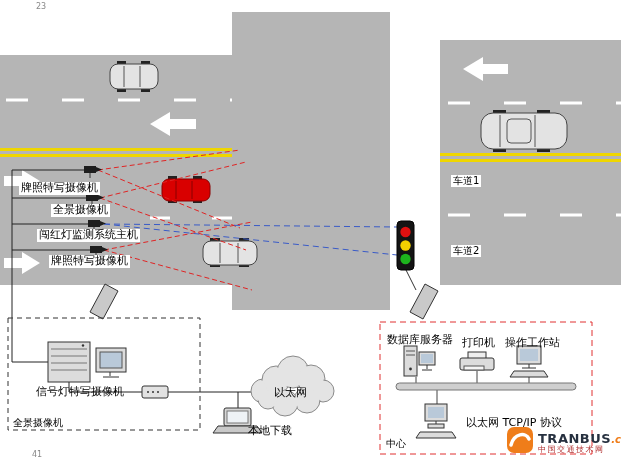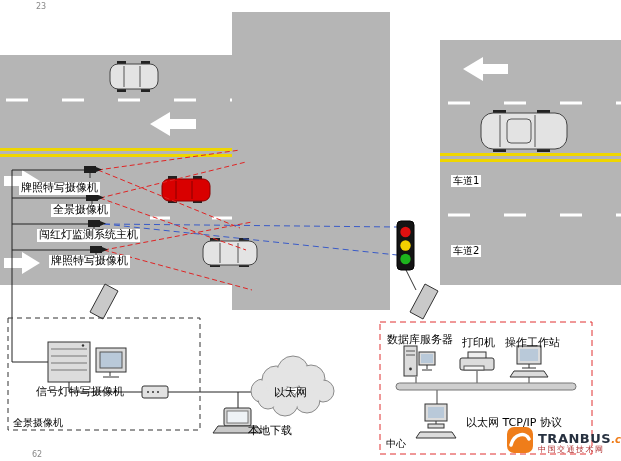--- a/index.html
+++ b/index.html
@@ -193,21 +193,21 @@
     <g>
       <rect x="425" y="404" width="22" height="17" fill="#dcdcdc" stroke="#333"></rect>
       <rect x="428" y="407" width="16" height="11" fill="#b9c9d9"></rect>
       <path d="M436,421 V424" stroke="#333" fill="none"></path>
       <rect x="428" y="424" width="16" height="4" fill="#dcdcdc" stroke="#333"></rect>
       <polygon points="420,432 452,432 456,438 416,438" fill="#dcdcdc" stroke="#333"></polygon>
     </g>
   </svg>
 
   <div class="lbl s8 muted" style="left:36px;top:2px">23</div>
-  <div class="lbl s8 muted" style="left:32px;top:450px">62</div>
+  <div class="lbl s8 muted" style="left:32px;top:450px">41</div>
 
   <div class="lbl s9 bg" style="left:19px;top:182px">牌照特写摄像机</div>
   <div class="lbl s9 bg" style="left:51px;top:204px">全景摄像机</div>
   <div class="lbl s9 bg" style="left:37px;top:229px">闯红灯监测系统主机</div>
   <div class="lbl s9 bg" style="left:49px;top:255px">牌照特写摄像机</div>
 
   <div class="lbl s10 bg bold" style="left:451px;top:175px">车道1</div>
   <div class="lbl s10 bg bold" style="left:451px;top:245px">车道2</div>
 
   <div class="lbl s9" style="left:36px;top:386px">信号灯特写摄像机</div>

